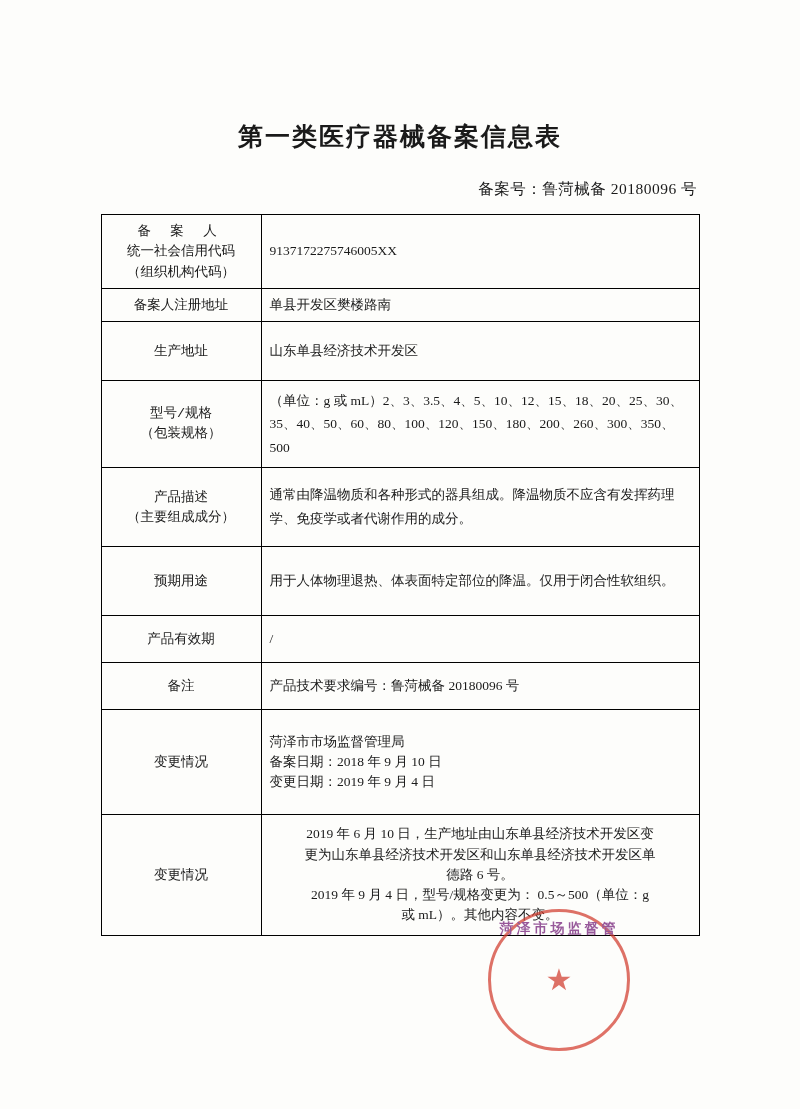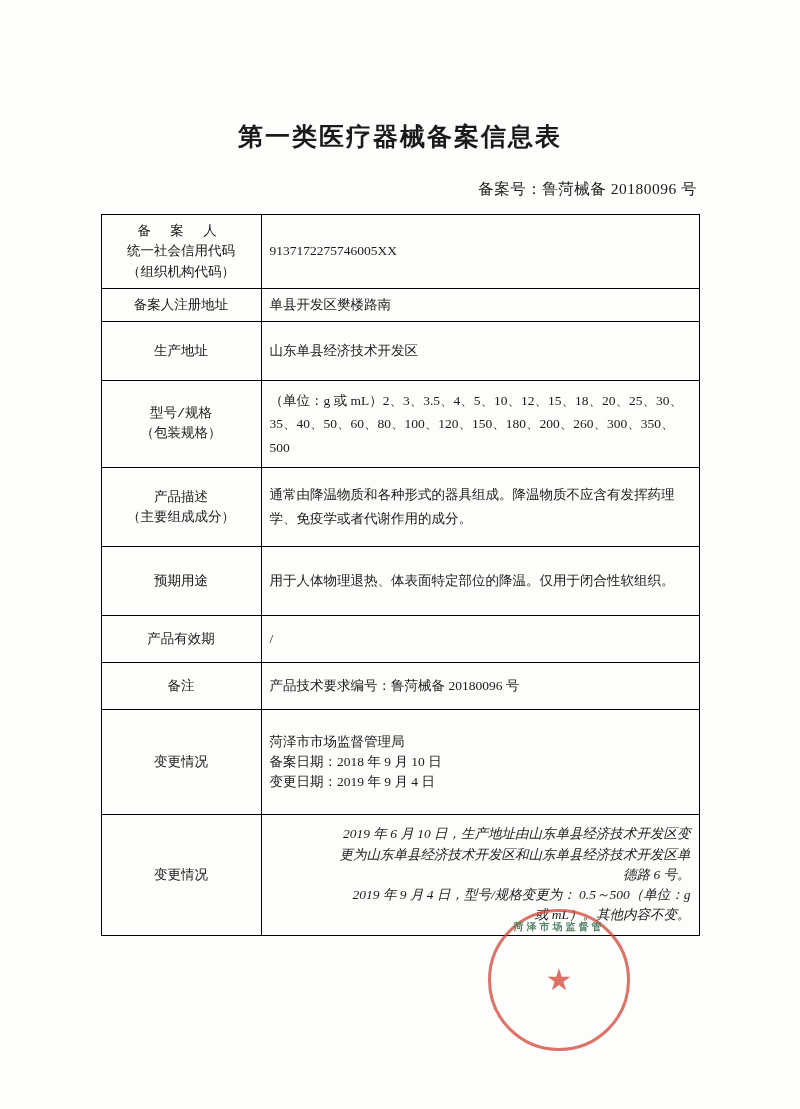--- a/index.html
+++ b/index.html
@@ -98,30 +98,29 @@
     color: #d23c2e;
     font-size: 30px;
     line-height: 1;
   }
   .seal-text {
     position: absolute;
     left: 0;
     top: 8px;
     width: 100%;
     text-align: center;
-    color: #14532d;
-    font-size: 10px;
+    color: #701a75;
+    font-size: 14px;
     letter-spacing: 3px;
     font-weight: bold;
   }
   .change-cell {
     line-height: 1.7;
-    text-align: right;
+    text-align: center;
     padding-left: 10px;
-    font-style: italic;
   }
 </style>
 </head>
 <body>
 
 <div class="page">
 
   <div class="doc-title">第一类医疗器械备案信息表</div>
 
   <div class="record-no">备案号：鲁菏械备 20180096 号</div>

